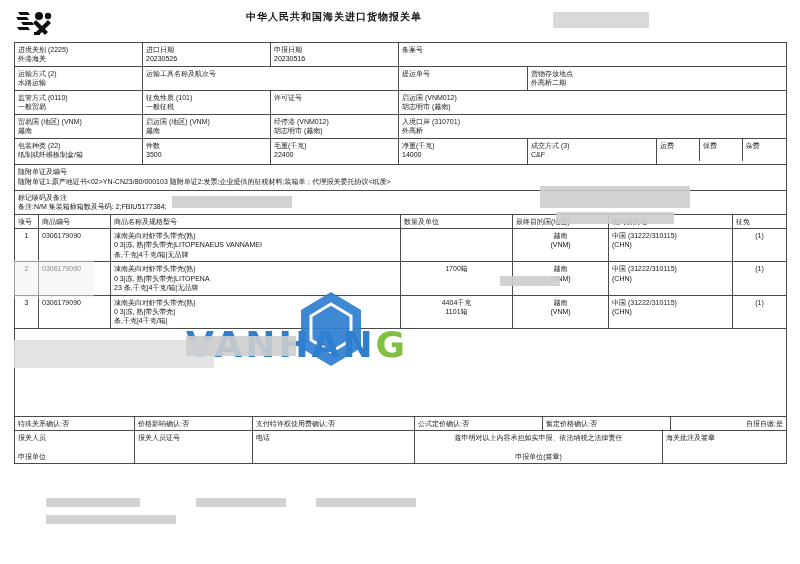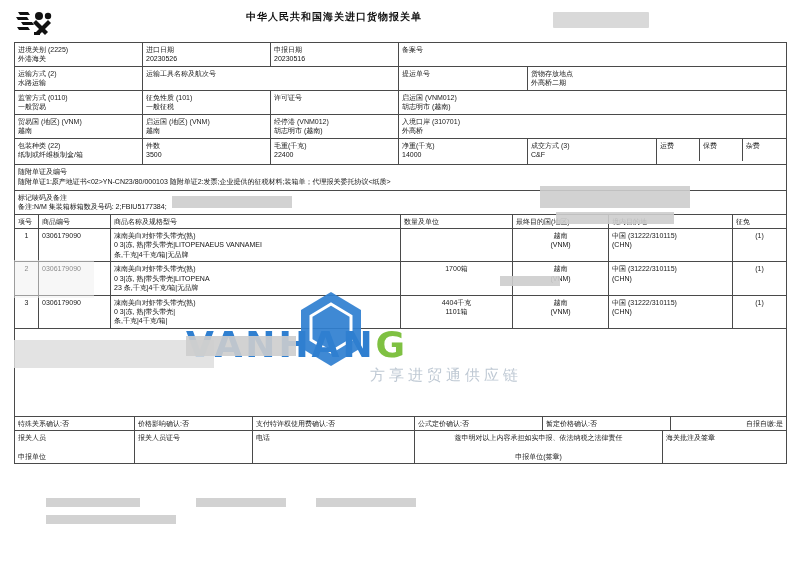--- a/index.html
+++ b/index.html
@@ -478,16 +478,15 @@
   <div class="blur" style="left:500px;top:276px;width:60px;height:10px"></div>
 
   <div class="wm">
     <svg class="wm-hex" viewBox="0 0 68 78">
       <polygon points="34,2 64,20 64,58 34,76 4,58 4,20" fill="#2f7fd0" opacity="0.92"></polygon>
       <polygon points="34,14 54,26 54,50 34,62 14,50 14,26" fill="none" stroke="#ffffff" stroke-width="3"></polygon>
     </svg>
     <div class="wm-text">
       <span class="wm-v">V</span><span class="wm-a">A</span><span class="wm-n">N</span><span class="wm-h">H</span><span class="wm-a">A</span><span class="wm-n">N</span><span class="wm-g">G</span>
     </div>
-    <div class="wm-sub">方享进贸通供应链</div>
   </div>
 
 </div>
 
 </body></html>

